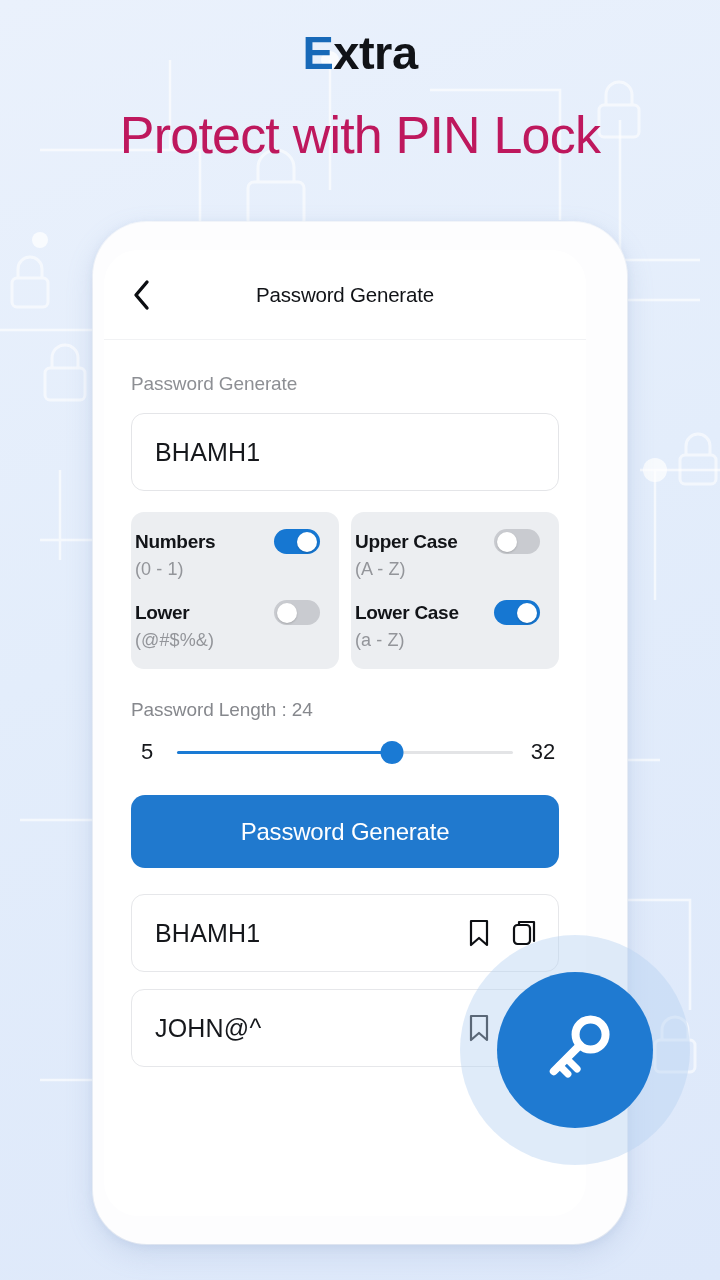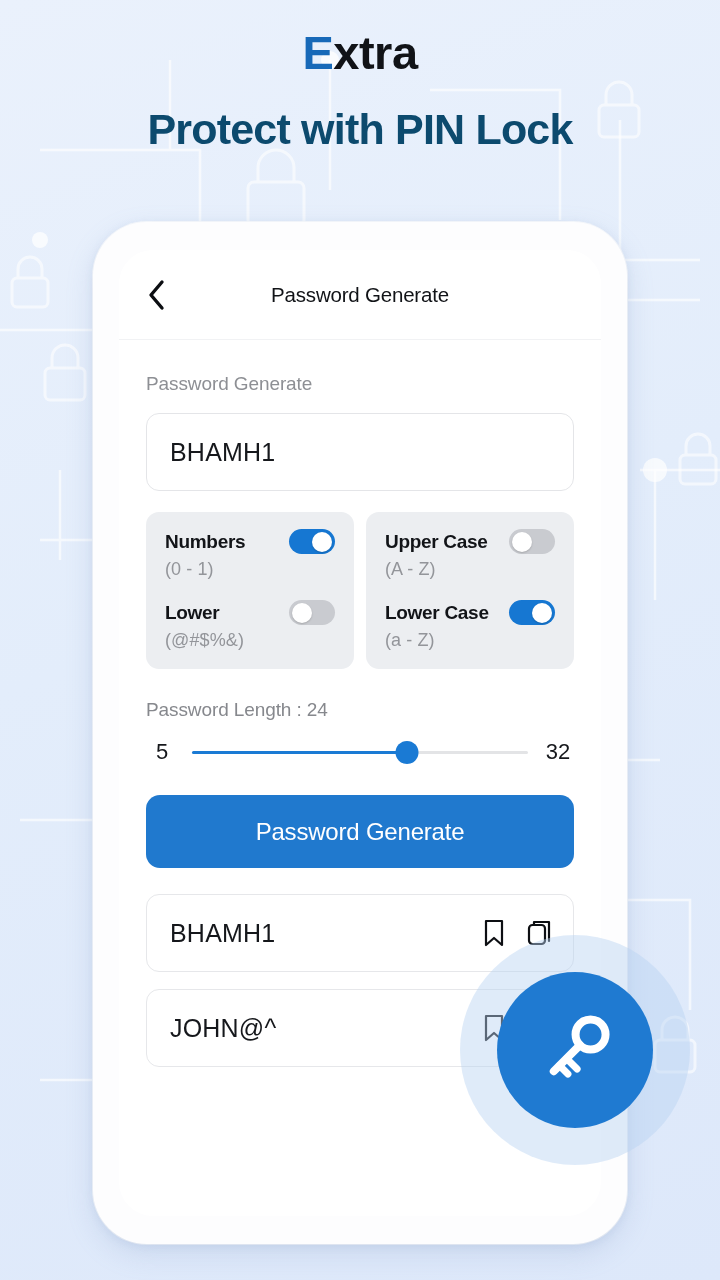--- a/index.html
+++ b/index.html
@@ -30,43 +30,43 @@
   .headline-top {
     font-size: 47px;
     font-weight: 700;
     letter-spacing: -0.5px;
     color: #111317;
     line-height: 1.15;
   }
   .headline-top .accent { color: #1769b8; }
   .headline-sub {
     margin-top: 24px;
-    font-size: 43px;
-    font-weight: 700;
+    font-size: 52px;
+    font-weight: 400;
     letter-spacing: -0.8px;
-    color: #0c4a6e;
+    color: #be185d;
     line-height: 1.2;
   }
 
   
   .phone {
     position: absolute;
     left: 93px; top: 222px;
     width: 534px; height: 1022px;
     background: #fdfdfe;
     border-radius: 54px;
     box-shadow:
       0 10px 28px rgba(118,146,190,0.20),
       0 2px 8px rgba(118,146,190,0.14),
       0 0 0 1px rgba(255,255,255,0.9);
     z-index: 2;
   }
   .phone-screen {
     position: absolute;
-    left: 26px; top: 28px;
+    left: 11px; top: 28px;
     width: 482px; height: 966px;
     background: #ffffff;
     border-radius: 34px;
     overflow: hidden;
   }
 
   
   .appbar {
     position: relative;
     height: 90px;
@@ -118,21 +118,21 @@
   
   .options {
     margin-top: 21px;
     display: flex;
     gap: 12px;
   }
   .opt-panel {
     flex: 1;
     background: #eceef1;
     border-radius: 13px;
-    padding: 17px 19px 18px 19px;
+    padding: 17px 19px 18px 4px;
   }
   .opt-row {
     display: flex;
     align-items: center;
     justify-content: space-between;
     gap: 8px;
   }
   .opt-name {
     font-size: 19px;
     font-weight: 700;

